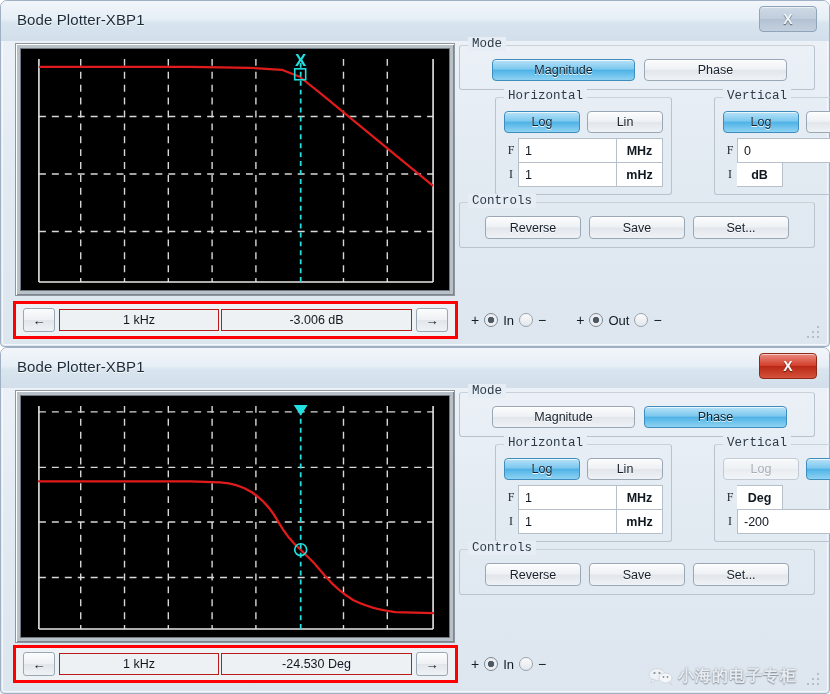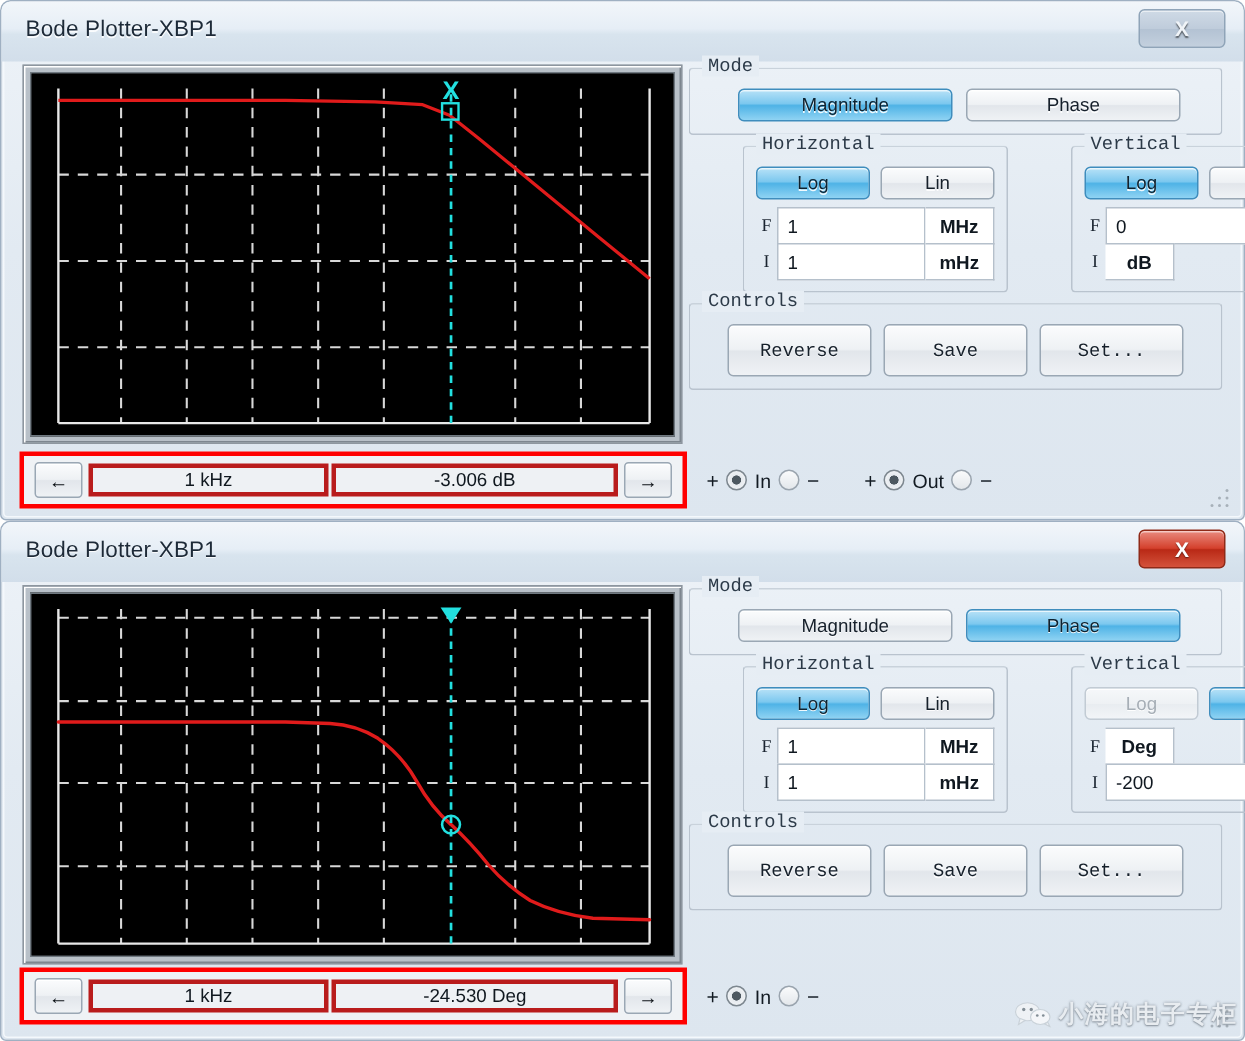--- a/index.html
+++ b/index.html
@@ -122,40 +122,40 @@
     display:flex;align-items:center;padding-left:6px;
     font-size:12.5px;color:#101820;box-sizing:border-box;
   }
   .funit{
     width:46px;background:#ffffff;border:1px solid #b5c0cb;border-left:none;
     display:flex;align-items:center;justify-content:center;
     font-size:12.5px;color:#101820;box-sizing:border-box;font-weight:600;
   }
 
   .ctrl-row{display:flex;gap:8px;justify-content:center;}
-  .ctrl-row .btn{width:96px;height:35px;font-family:Liberation Mono, monospace;}
+  .ctrl-row .btn{width:96px;height:23px;}
 
   
   .status-hl{
     position:absolute;left:12px;width:445px;height:38px;
     border:3px solid #ff0000;box-sizing:border-box;background:#eff2f5;
   }
   .status-inner{
     position:absolute;left:3px;top:3px;right:3px;height:26px;
     display:flex;align-items:center;
   }
   .arrow-btn{
     width:30px;height:22px;margin:0 4px;
     border:1px solid #9aa7b4;border-radius:3px;
     background:linear-gradient(180deg,#fbfcfd 0%,#eef1f4 48%,#e2e6eb 52%,#eff2f5 100%);
     display:flex;align-items:center;justify-content:center;
     font-size:13px;color:#0a0f14;box-shadow:inset 0 1px 0 #fff;
   }
   .readout{
-    height:22px;background:#eef1f4;border:3px solid #b91c1c;
+    height:22px;background:#eef1f4;border:1px solid #b91c1c;
     display:flex;align-items:center;justify-content:center;
     font-size:12.5px;color:#10181f;box-sizing:border-box;
   }
   .readout.freq{width:160px;}
   .readout.val{flex:1;margin-left:2px;}
 
   
   .terminals{
     position:absolute;left:470px;height:38px;display:flex;align-items:center;
     font-size:13px;color:#18222c;
@@ -174,21 +174,21 @@
   }
   .term-label{font-size:13px;color:#121a22;}
 
   .grip{
     position:absolute;right:6px;bottom:4px;width:14px;height:14px;opacity:.55;
   }
   .grip i{position:absolute;width:2px;height:2px;background:#7b858e;border-radius:1px;}
 
   
   .watermark{
-    position:absolute;right:4px;bottom:4px;height:26px;
+    position:absolute;right:32px;bottom:4px;height:26px;
     display:flex;align-items:center;gap:4px;opacity:.92;
     pointer-events:none;
     justify-content:center;
   }
   .wm-text{
     font-size:16px;color:#e9edf1;font-weight:bold;
     text-shadow:0 0 2px rgba(120,130,140,.9),0 1px 1px rgba(90,100,110,.6);
     font-family:"DejaVu Sans",sans-serif;letter-spacing:1px;
   }
   .wm-icon{width:26px;height:18px;position:relative;}

